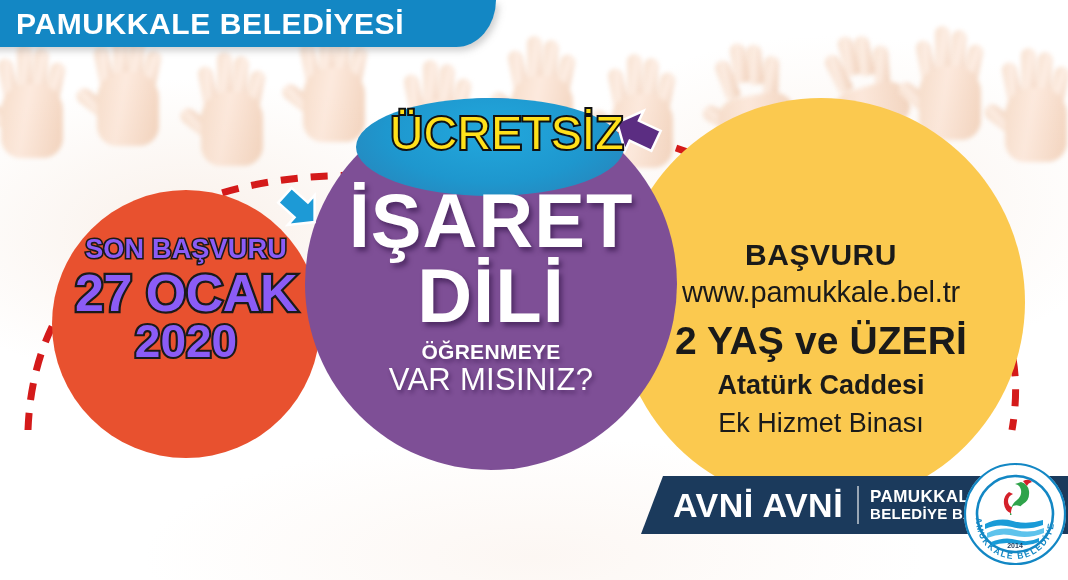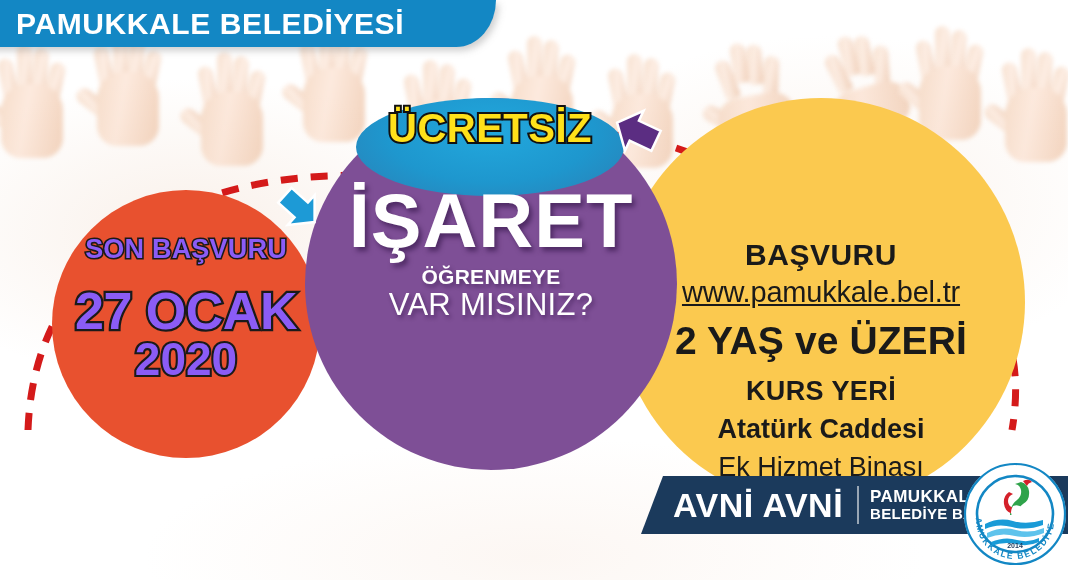--- a/index.html
+++ b/index.html
@@ -139,34 +139,34 @@
   .red-text { left: 52px; top: 236px; width: 268px; color: #8b5cf6; line-height: 1.03; }
   .red-text .l1 {
     font-size: 27px; font-weight: bold; letter-spacing: .2px;
     -webkit-text-stroke: 3.2px #1a1a1a; paint-order: stroke fill;
   }
   .red-text .l2 {
     font-size: 27px; font-weight: bold; margin-top: 2px;
     -webkit-text-stroke: 3.2px #1a1a1a; paint-order: stroke fill;
   }
   .red-text .l3 {
-    font-size: 52px; font-weight: bold; margin-top: 21px; letter-spacing: -.5px;
+    font-size: 52px; font-weight: bold; margin-top: 3px; letter-spacing: -.5px;
     -webkit-text-stroke: 4.5px #1a1a1a; paint-order: stroke fill;
   }
   .red-text .l4 {
     font-size: 46px; font-weight: bold; margin-top: -2px;
     -webkit-text-stroke: 4.2px #1a1a1a; paint-order: stroke fill;
   }
 
   
   .ucretsiz {
     left: 356px; top: 106px; width: 268px;
-    font-size: 40px; font-weight: bold; color: #FFE11A;
+    font-size: 46px; font-weight: normal; color: #FFE11A;
     letter-spacing: .5px;
-    -webkit-text-stroke: 4px #111; paint-order: stroke fill;
+    -webkit-text-stroke: 4px #111; paint-order: stroke fill; text-align: right;
   }
 
   
   .purple-text { left: 305px; top: 185px; width: 372px; color: #fff; line-height: .95; }
   .purple-text .big1 {
     font-size: 76px; font-weight: bold; letter-spacing: 1px;
     text-shadow: 3px 4px 5px rgba(40,12,60,.55);
   }
   .purple-text .big2 {
     font-size: 76px; font-weight: bold; letter-spacing: 1px; margin-top: 3px;
@@ -177,21 +177,21 @@
     text-shadow: 2px 3px 4px rgba(40,12,60,.45);
   }
   .purple-text .sub2 {
     font-size: 31px; font-weight: normal; margin-top: 3px; letter-spacing: .3px;
     text-shadow: 2px 3px 4px rgba(40,12,60,.45);
   }
 
   
   .yellow-text { left: 637px; top: 198px; width: 368px; color: #1a1a1a; margin-top: 40px; }
   .yellow-text .y1 { font-size: 30px; font-weight: bold; letter-spacing: .5px; }
-  .yellow-text .y2 { font-size: 29px; font-weight: 400; margin-top: 4px; letter-spacing: -.2px; text-decoration: underline;}
+  .yellow-text .y2 { font-size: 29px; font-weight: 400; margin-top: 4px; letter-spacing: -.2px;}
   .yellow-text .y3 { font-size: 39px; font-weight: bold; margin-top: 10px; letter-spacing: .1px;}
   .yellow-text .y4 { font-size: 27px; font-weight: bold; margin-top: 13px; letter-spacing: .4px;}
   .yellow-text .y5 { font-size: 27px; font-weight: bold; margin-top: 7px; }
   .yellow-text .y6 { font-size: 27px; font-weight: normal; margin-top: 7px; }
 
   
   .arrow { position: absolute; }
 
   
   .mayor-bar {
@@ -401,29 +401,29 @@
   <div class="txt red-text">
     <div class="l1">SON BAŞVURU</div>
     <div class="l3">27 OCAK</div>
     <div class="l4">2020</div>
   </div>
 
   <div class="txt ucretsiz">ÜCRETSİZ</div>
 
   <div class="txt purple-text">
     <div class="big1">İŞARET</div>
+    <div class="big2">DİLİ</div>
     <div class="sub1">ÖĞRENMEYE</div>
     <div class="sub2">VAR MISINIZ?</div>
   </div>
 
   <div class="txt yellow-text">
     <div class="y1">BAŞVURU</div>
     <div class="y2">www.pamukkale.bel.tr</div>
     <div class="y3">2 YAŞ ve ÜZERİ</div>
-    <div class="y4">KURS YERİ</div>
     <div class="y5">Atatürk Caddesi</div>
     <div class="y6">Ek Hizmet Binası</div>
   </div>
 
   <div class="mayor-bar">
     <span class="mayor-name">AVNİ AVNİ</span>
     <span class="divider"></span>
     <span class="mayor-role">
       <div class="r1">PAMUKKALE</div>
       <div class="r2">BELEDİYE BAŞKANI</div>

